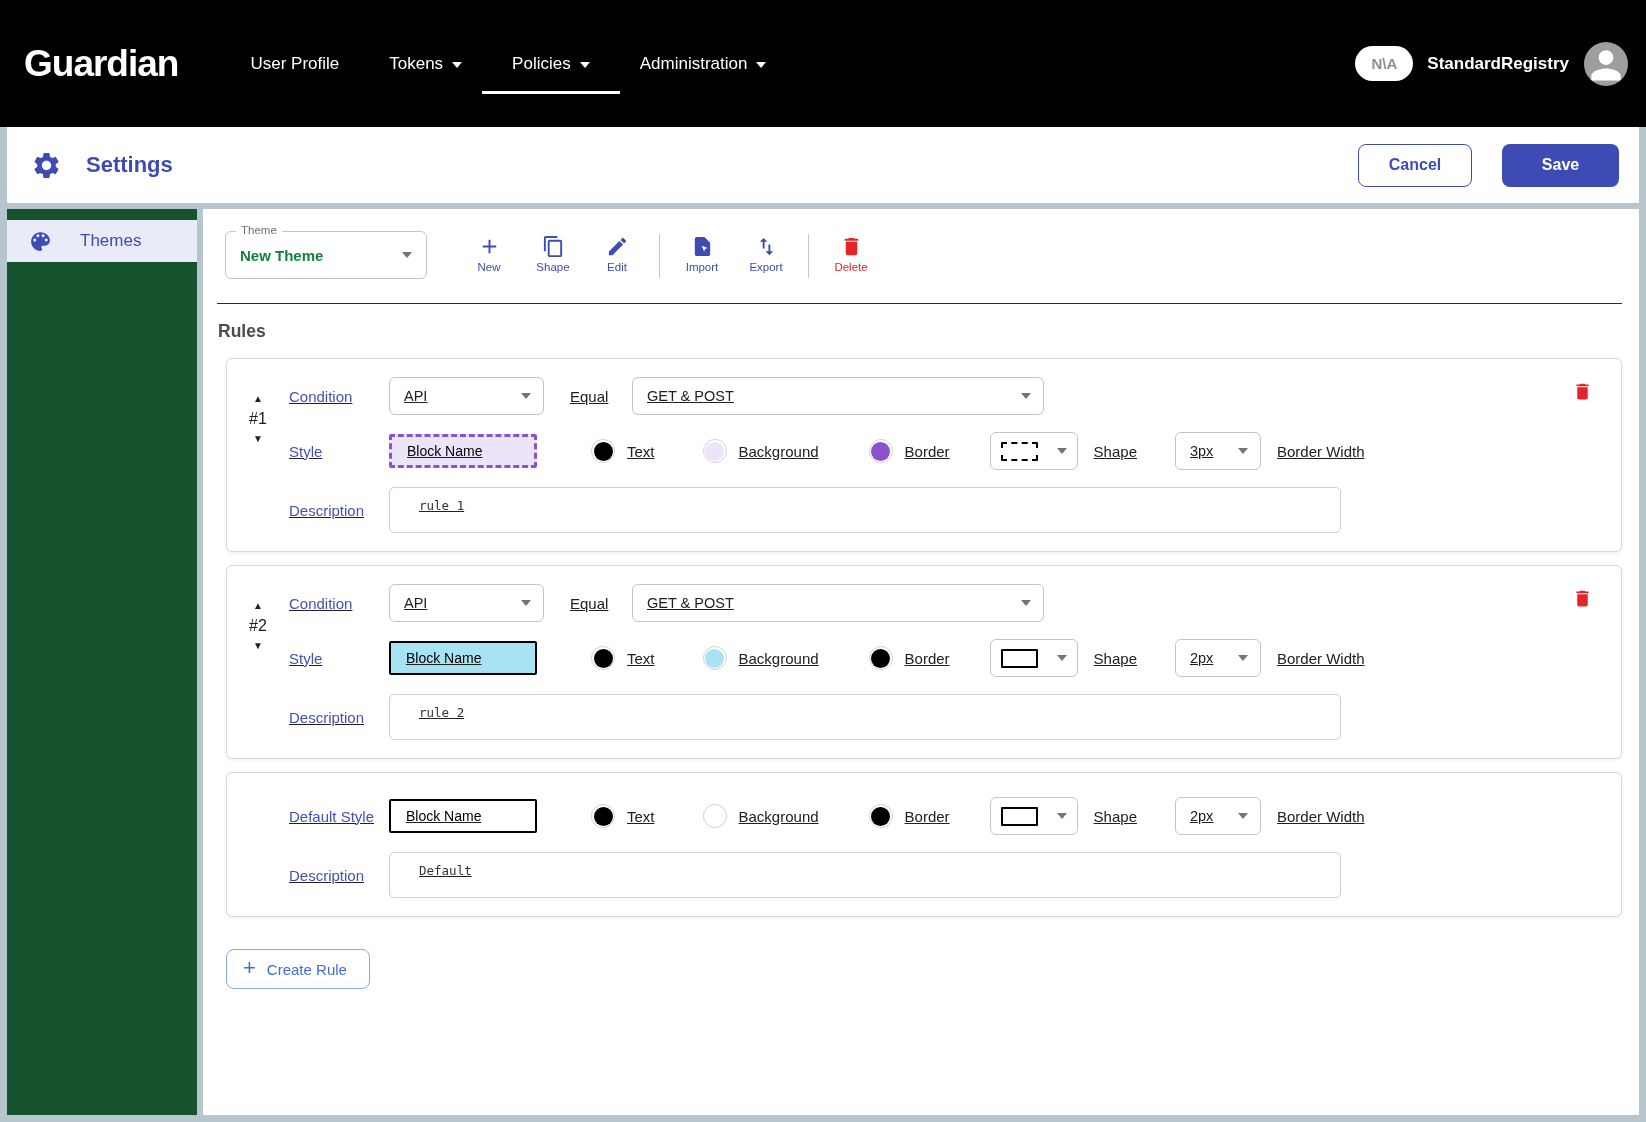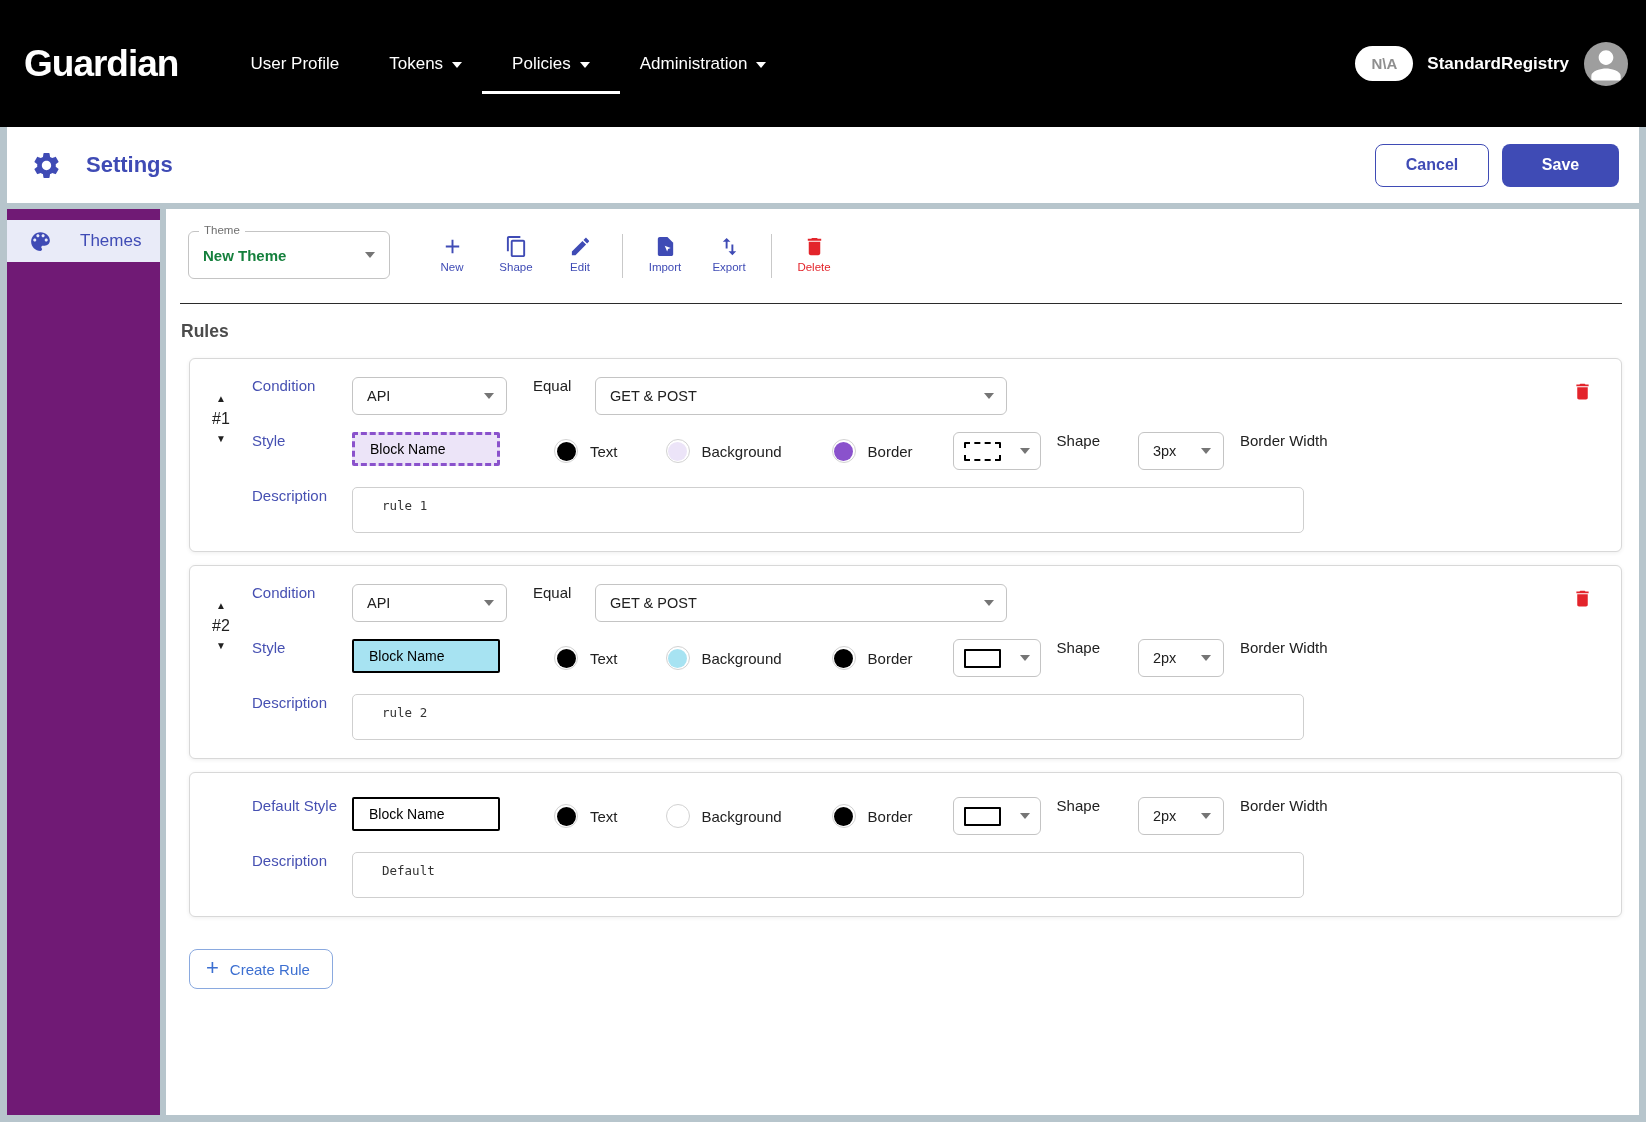--- a/index.html
+++ b/index.html
@@ -30,34 +30,34 @@
   .username { font-size:17px; font-weight:700; margin:0 15px 0 14px; }
   .avatar { width:44px; height:44px; border-radius:50%; background:#9e9e9e; display:flex; align-items:center; justify-content:center; overflow:hidden; }
 
   
   .frame { flex:1; border-left:7px solid #b7c5cc; border-right:7px solid #b7c5cc; border-bottom:7px solid #b7c5cc; display:flex; flex-direction:column; background:#fff; }
 
   
   .page-header { height:76px; display:flex; align-items:center; padding:0 20px 0 24px; background:#fff; }
   .page-title-group { display:flex; align-items:center; gap:24px; }
   .page-title { font-size:22px; font-weight:700; color:#3f4bb5; }
-  .header-actions { margin-left:auto; display:flex; gap:13px; }
+  .header-actions { margin-left:auto; display:flex; gap:30px; }
   .btn-outline {
     border:1px solid #3f4bb5; color:#3f4bb5; background:#fff; border-radius:8px;
     width:114px; height:43px; font-size:16px; font-weight:600; font-family:inherit; cursor:pointer;
   }
   .btn-filled {
     border:none; color:#fff; background:#3f4bb5; border-radius:8px;
     width:117px; height:43px; font-size:16px; font-weight:600; font-family:inherit; cursor:pointer;
   }
   .divider-h { height:6px; background:#b7c5cc; flex:0 0 auto; }
 
   
   .content { flex:1; display:flex; min-height:0; }
-  .sidebar { width:153px; flex:0 0 auto; background:#701a75; padding-top:11px; }
+  .sidebar { width:190px; flex:0 0 auto; background:#14532d; padding-top:11px; }
   .sidebar-item {
     height:42px; display:flex; align-items:center; padding-left:21px; gap:27px;
     background:#e9ebf8; color:#3f4bb5; font-size:17px; font-weight:500; cursor:pointer;
   }
   .divider-v { width:6px; background:#b7c5cc; flex:0 0 auto; }
   .main { flex:1; padding:22px 17px 0 14px; overflow:hidden; }
 
   
   .theme-toolbar { display:flex; align-items:center; }
   .theme-select {
@@ -83,21 +83,21 @@
   .rules-list { display:flex; flex-direction:column; gap:13px; margin-left:9px; }
   .rule-card {
     position:relative; border:1px solid #d8d8d8; border-radius:6px; background:#fff;
     box-shadow:0 1px 4px rgba(0,0,0,0.07); padding:18px 0 18px 0; display:flex;
   }
   .rule-left { width:62px; flex:0 0 auto; display:flex; flex-direction:column; align-items:center; justify-content:flex-start; padding-top:14px; }
   .rule-left.hidden { visibility:hidden; }
   .order-btn { background:none; border:none; cursor:pointer; font-size:10px; color:#212121; line-height:1; padding:3px; }
   .rule-index { font-size:16px; color:#212121; margin:3px 0; }
   .rule-rows { flex:1; display:flex; flex-direction:column; }
-  .rule-row { display:flex; min-height:38px; }
+  .rule-row { display:flex; align-items:center; min-height:38px;text-decoration:underline; }
   .rule-row + .rule-row { margin-top:17px; }
   .lbl { width:100px; flex:0 0 auto; font-size:15px; color:#4650b2; font-weight:500; }
   .plain-lbl { font-size:15px; color:#212121; }
 
   .select-box {
     height:38px; border:1px solid #c4c4c4; border-radius:6px; background:#fff;
     display:flex; align-items:center; padding:0 12px 0 14px; font-size:14.5px; color:#212121; cursor:pointer;
   }
   .sel-api { width:155px; }
   .sel-equal { width:412px; margin-left:18px; }

